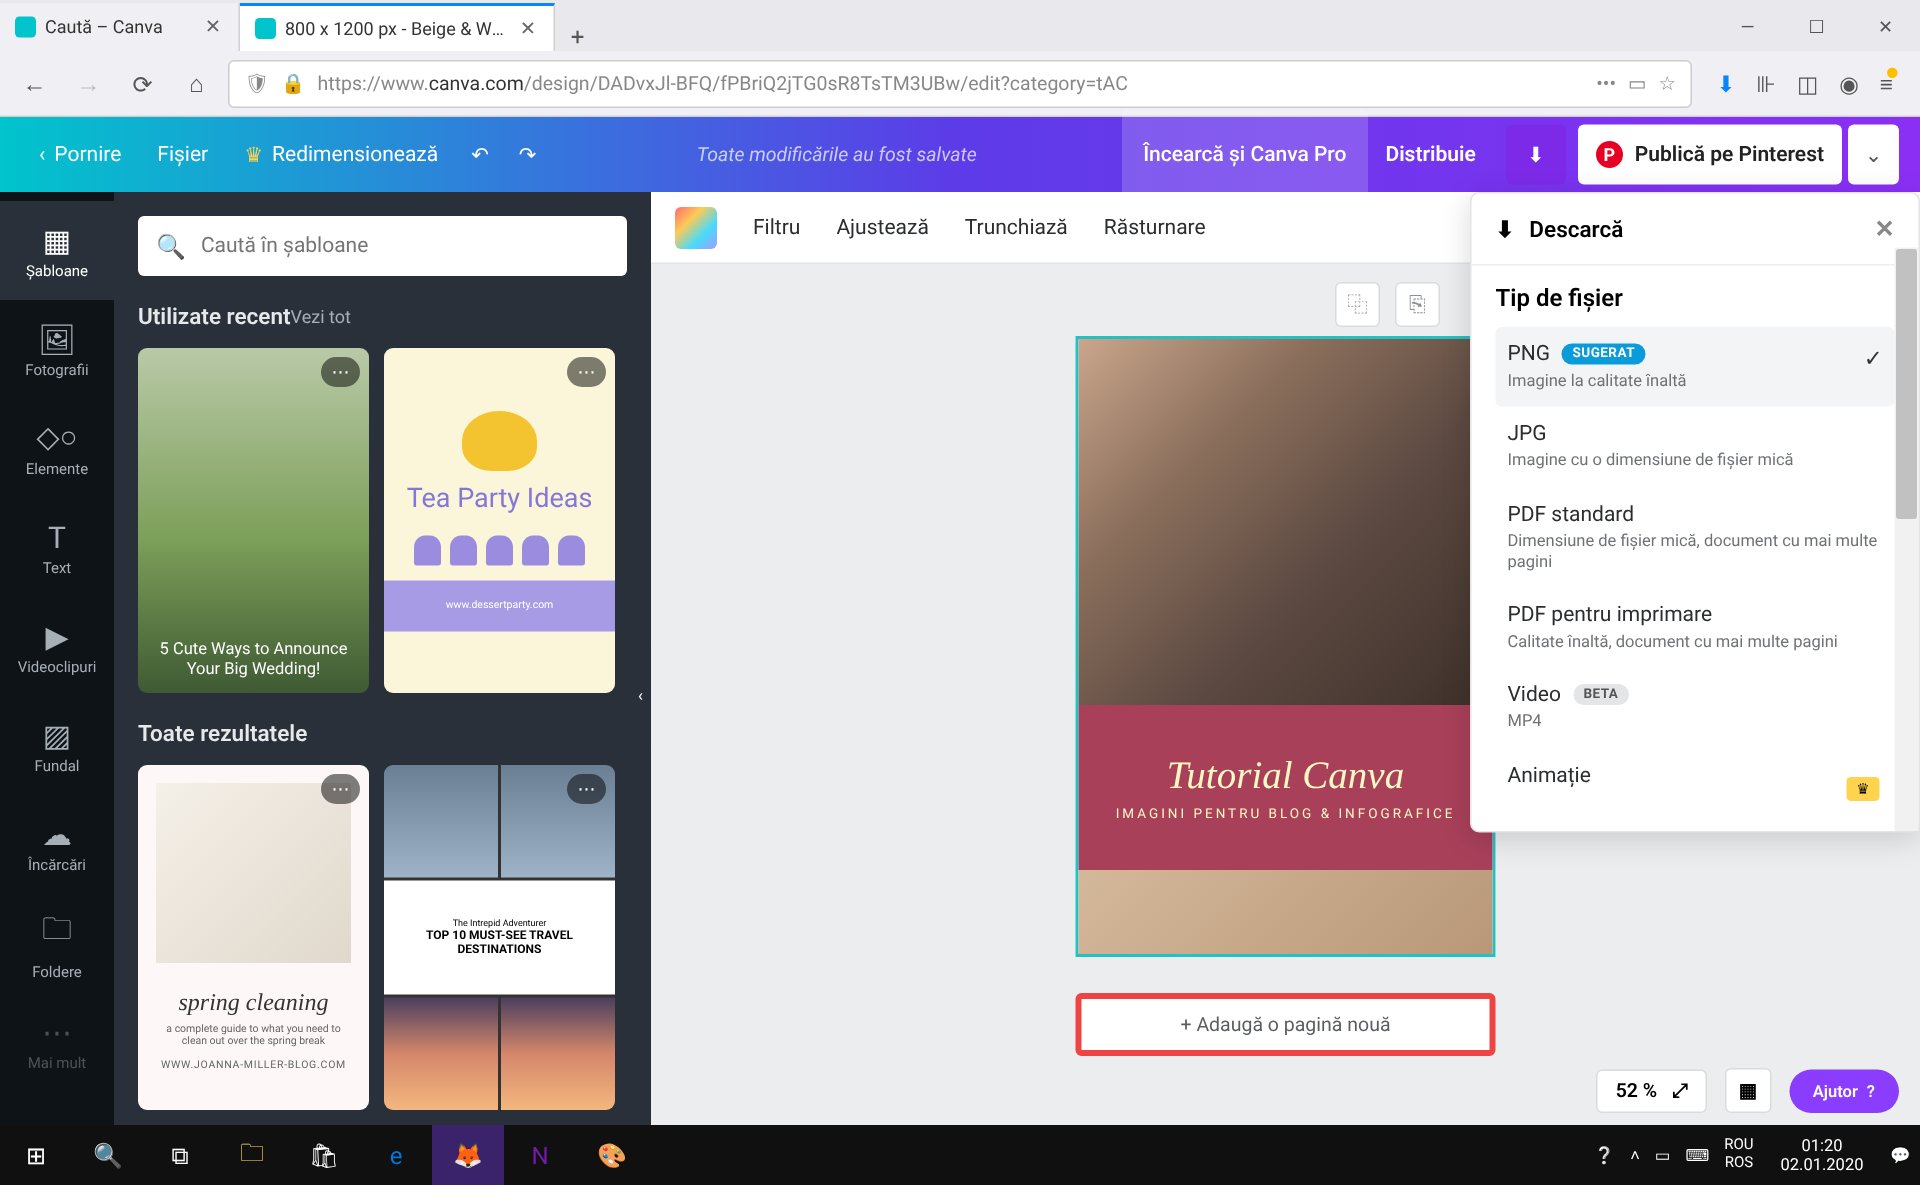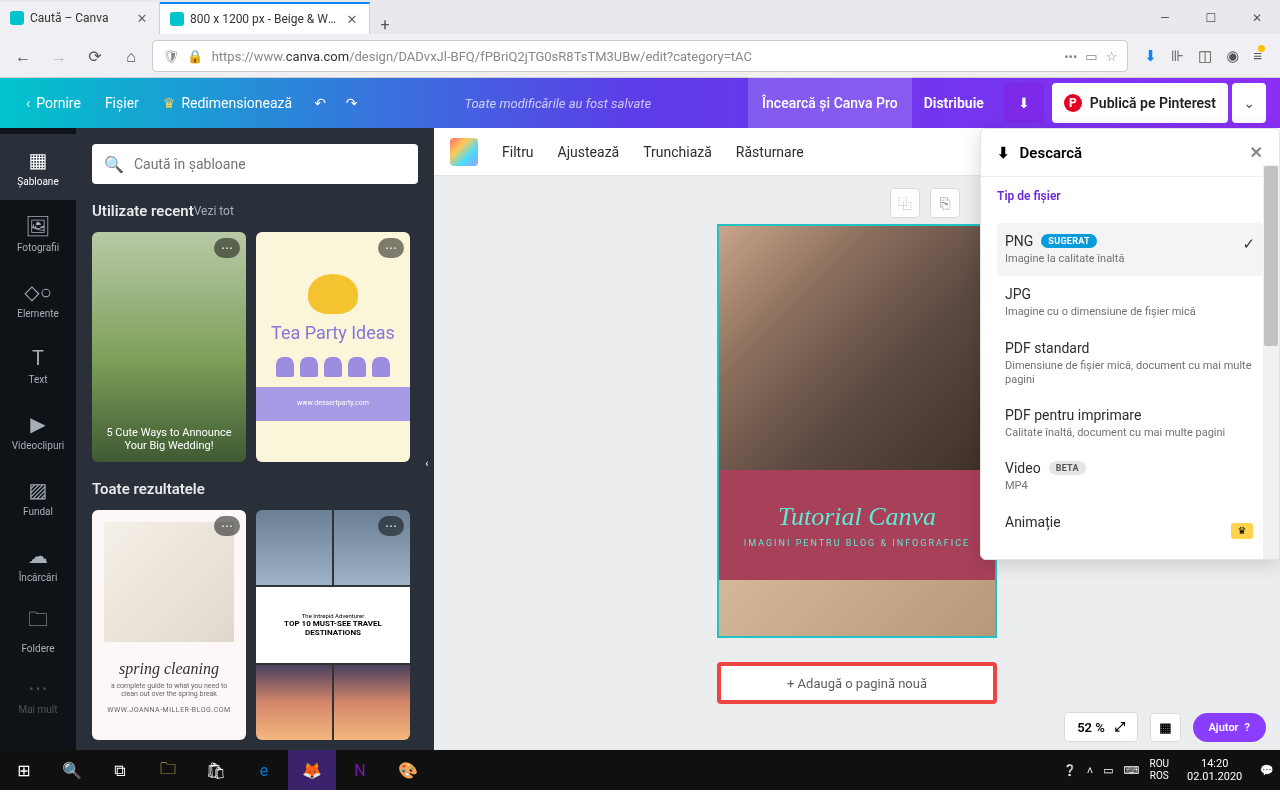--- a/index.html
+++ b/index.html
@@ -75,37 +75,37 @@
 
 .canvas-area { flex:1; background:#ecedee; position:relative; display:flex; flex-direction:column; }
 .canvas-toolbar { height:48px; background:#fff; border-bottom:1px solid #e3e4e5; display:flex; align-items:center; padding:0 16px; gap:24px; font-size:14px; color:#2b2d2f; }
 .color-swatch { width:28px; height:28px; border-radius:4px; background:linear-gradient(135deg,#ff6b6b,#feca57,#48dbfb,#a29bfe); }
 .page-controls { position:absolute; top:60px; right:320px; display:flex; gap:10px; color:#8c8f92; }
 .pg-btn { width:30px; height:30px; border:1px solid #d9dbdd; border-radius:4px; display:flex; align-items:center; justify-content:center; background:#fff; font-size:14px; }
 
 .canvas-wrap { flex:1; display:flex; flex-direction:column; align-items:center; padding-top:48px; overflow:hidden; }
 .design-canvas { width:280px; height:420px; border:2px solid #22c1c3; background:#fff; display:flex; flex-direction:column; }
 .design-photo { flex:1; background:linear-gradient(135deg,#c9a58b 0%,#8b6f5c 30%,#5d4a42 60%,#3d3029 100%); position:relative; }
-.design-band { height:110px; background:#a8405a; display:flex; flex-direction:column; align-items:center; justify-content:center; color:#5eead4; padding:8px; }
+.design-band { height:110px; background:#a8405a; display:flex; flex-direction:column; align-items:center; justify-content:center; color:#fef9c3; padding:8px; }
 .design-band .script { font-family:cursive; font-size:26px; font-style:italic; }
 .design-band .sub1 { font-size:9px; letter-spacing:2px; margin-top:6px; }
 .design-bottom { height:56px; background:linear-gradient(135deg,#d4b89a,#b89878); }
 .add-page-btn { width:280px; height:42px; margin-top:24px; border:4px solid #ef4444; border-radius:4px; background:#fff; display:flex; align-items:center; justify-content:center; color:#5b5e61; font-size:13px; }
 
 .bottom-bar { height:46px; display:flex; align-items:center; justify-content:flex-end; padding:0 14px; gap:12px; }
 .zoom-box { display:flex; align-items:center; gap:10px; background:#fff; border:1px solid #d9dbdd; border-radius:4px; padding:6px 12px; font-size:13px; font-weight:600; }
 .help-btn { background:#8b3dff; color:#fff; border-radius:20px; padding:8px 16px; font-size:11px; font-weight:600; display:flex; align-items:center; gap:6px; }
 
 
 .download-panel { position:absolute; top:0; right:0; width:300px; background:#fff; border:1px solid #e3e4e5; border-radius:6px; box-shadow:0 4px 20px rgba(0,0,0,0.15); z-index:50; }
 .dl-header { display:flex; align-items:center; justify-content:space-between; padding:14px 16px; border-bottom:1px solid #eee; font-size:15px; font-weight:600; }
 .dl-header .dl-icn { display:flex; align-items:center; gap:10px; }
 .dl-close { color:#888; font-size:16px; cursor:pointer; }
 .dl-body { padding:12px 16px 16px; max-height:400px; overflow-y:auto; }
-.dl-label { font-size:12px; color:#6d28d9; font-weight:600; margin-bottom:20px; }
+.dl-label { font-size:16px; color:#000000; font-weight:600; margin-bottom:10px; }
 .file-option { padding:10px 8px; border-radius:4px; cursor:pointer; position:relative; }
 .file-option.selected { background:#f3f4f5; }
 .file-option .fo-title { font-size:14px; color:#2b2d2f; display:flex; align-items:center; gap:8px; }
 .file-option .fo-desc { font-size:11px; color:#6f7275; margin-top:3px; line-height:1.3; }
 .badge { font-size:9px; padding:2px 7px; border-radius:9px; font-weight:700; letter-spacing:0.3px; }
 .badge.sugerat { background:#0a9bdb; color:#fff; }
 .badge.beta { background:#e3e5e7; color:#555; }
 .check { position:absolute; right:8px; top:12px; color:#333; font-size:15px; }
 .crown-badge { position:absolute; right:10px; bottom:4px; width:22px; height:16px; background:#ffd34e; border-radius:3px; display:flex; align-items:center; justify-content:center; font-size:10px; }
 .dl-scroll { position:absolute; right:0; top:36px; bottom:0; width:16px; background:#f1f1f1; }
@@ -381,18 +381,18 @@
   <div class="tb-right">
     <span>❔</span>
     <span>˄</span>
     <span>▭</span>
     <span>⌨</span>
     <div class="tb-lang">
         <div>ROU</div>
         <div>ROS</div>
       </div>
     <div class="tb-clock">
-        <div>14:20</div>
+        <div>01:20</div>
         <div>02.01.2020</div>
       </div>
     <span>💬</span>
   </div>
 </div>
 
 </body></html>

